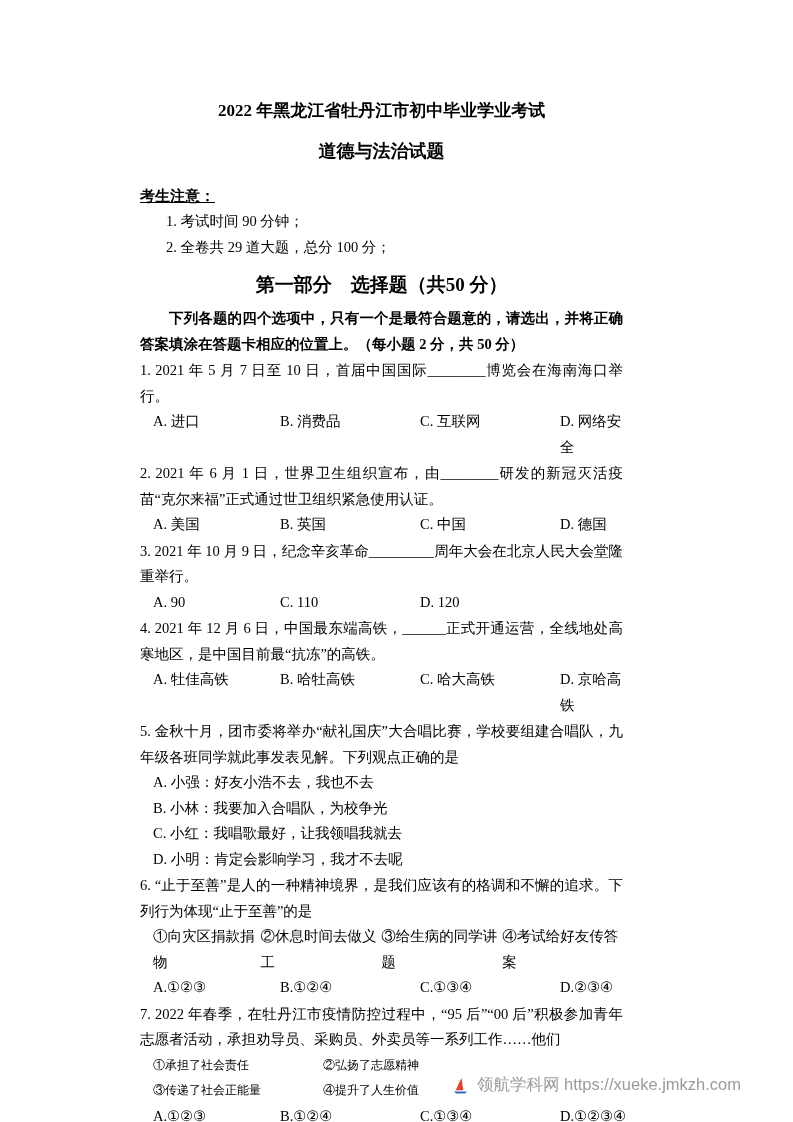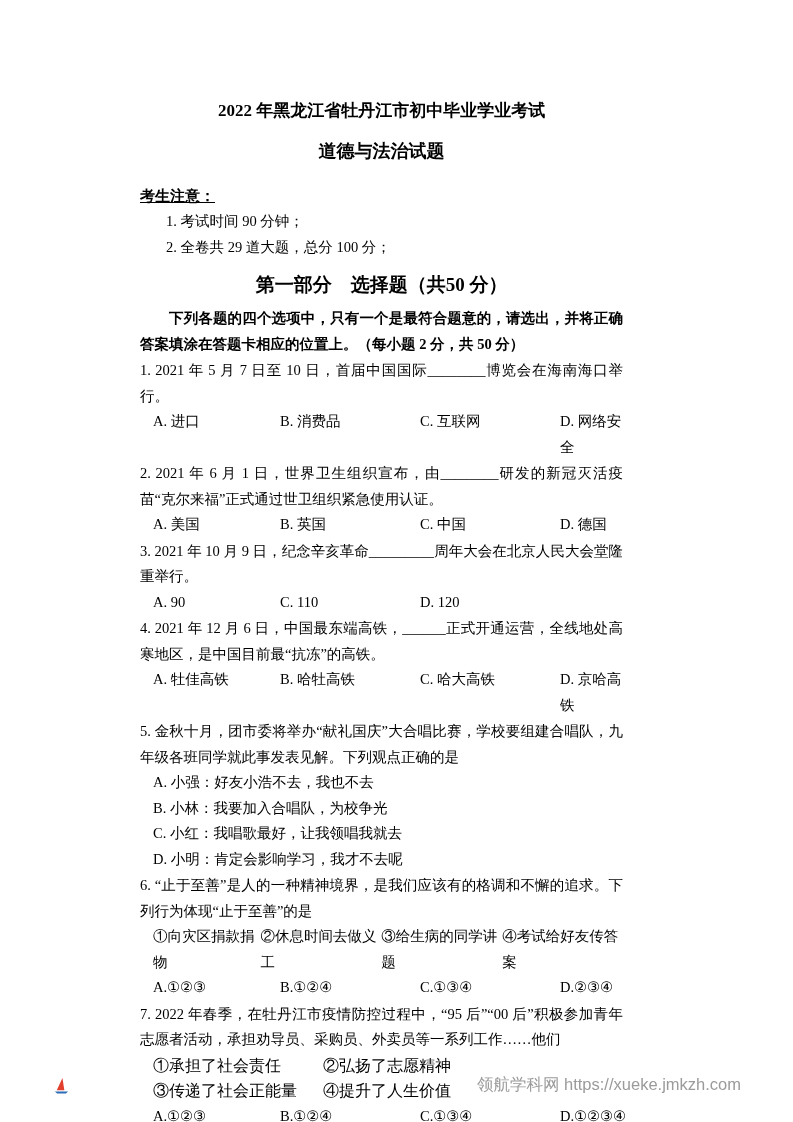--- a/index.html
+++ b/index.html
@@ -77,30 +77,30 @@
   .items-row {
     display: flex;
     padding-left: 13px;
     font-size: 14.5px;
     line-height: 25.5px;
   }
   .items-grid {
     display: grid;
     grid-template-columns: 170px auto;
     padding-left: 13px;
-    font-size: 16px;
+    font-size: 12px;
     line-height: 25.5px;
   }
   .footer {
     position: absolute;
     left: 0;
     bottom: 26px;
     width: 100%;
     display: flex;
-    justify-content: space-between;
+    justify-content: flex-end;
     align-items: center;
     gap: 7px;
     color: #9b9b9b;
     font-size: 16.5px;
     font-family: "Liberation Sans", "DejaVu Sans", sans-serif;
   }
   .logo { display: inline-flex; align-items: center; }
 </style>
 </head>
 <body>

